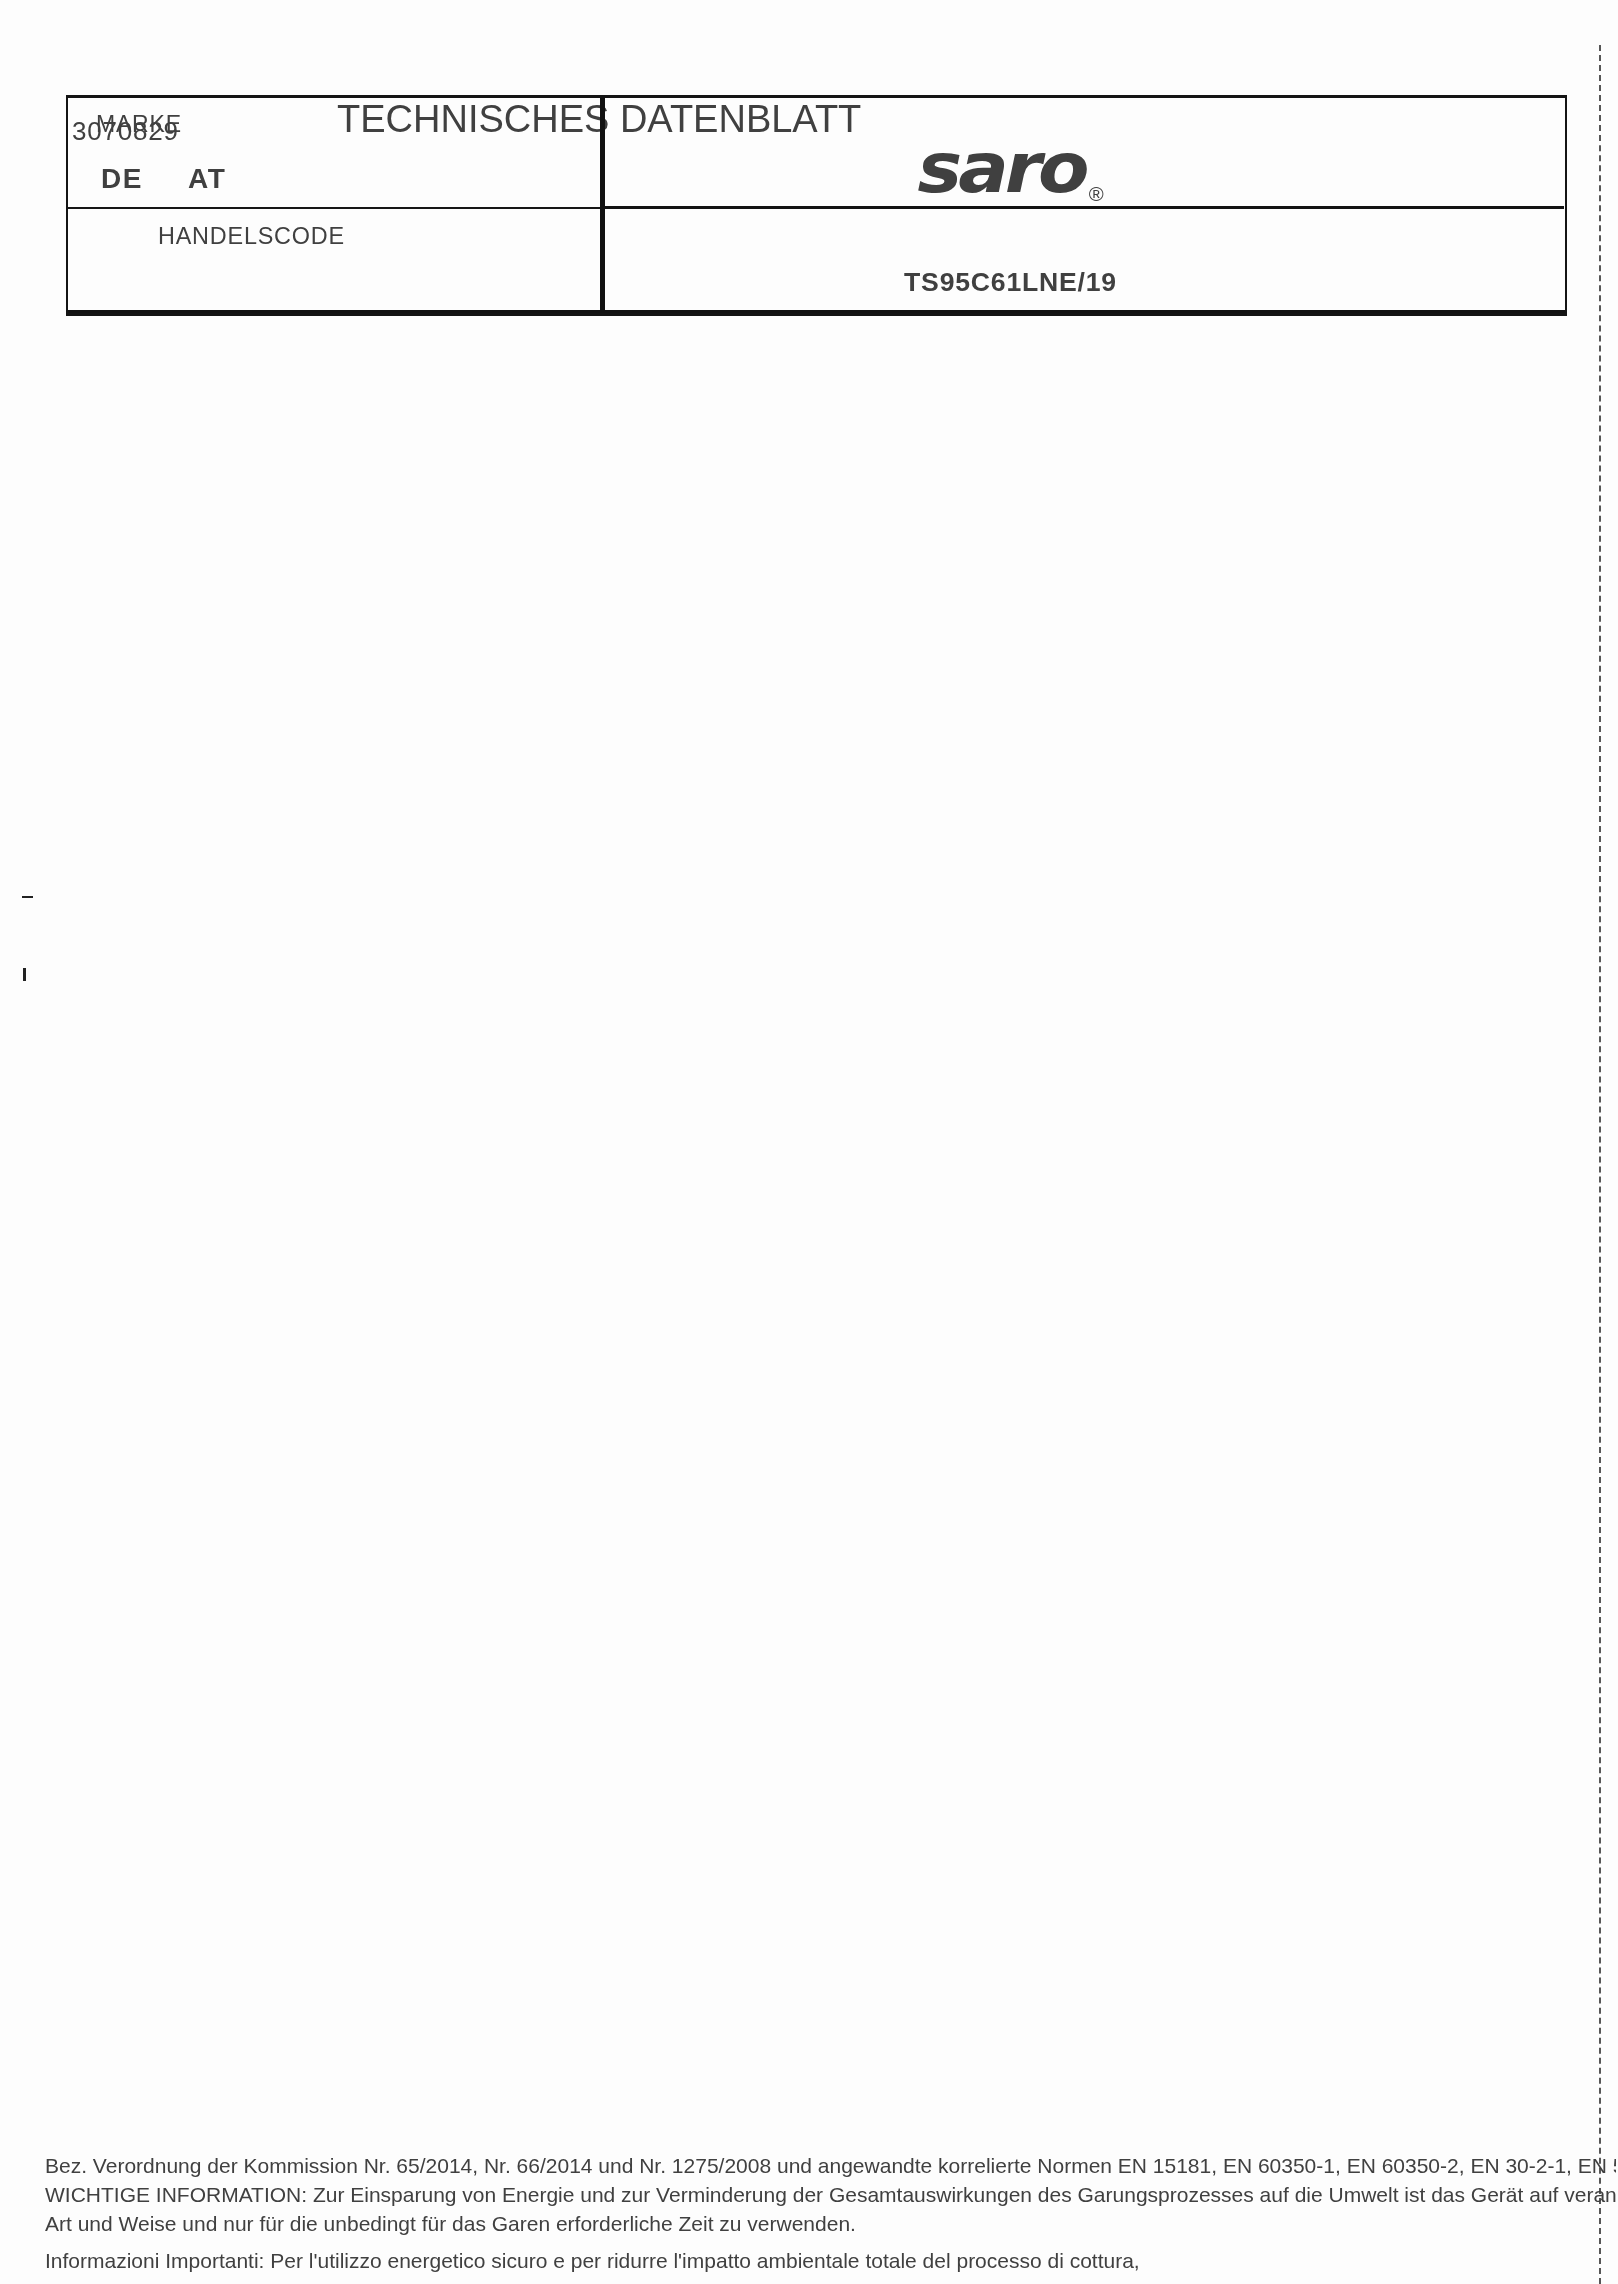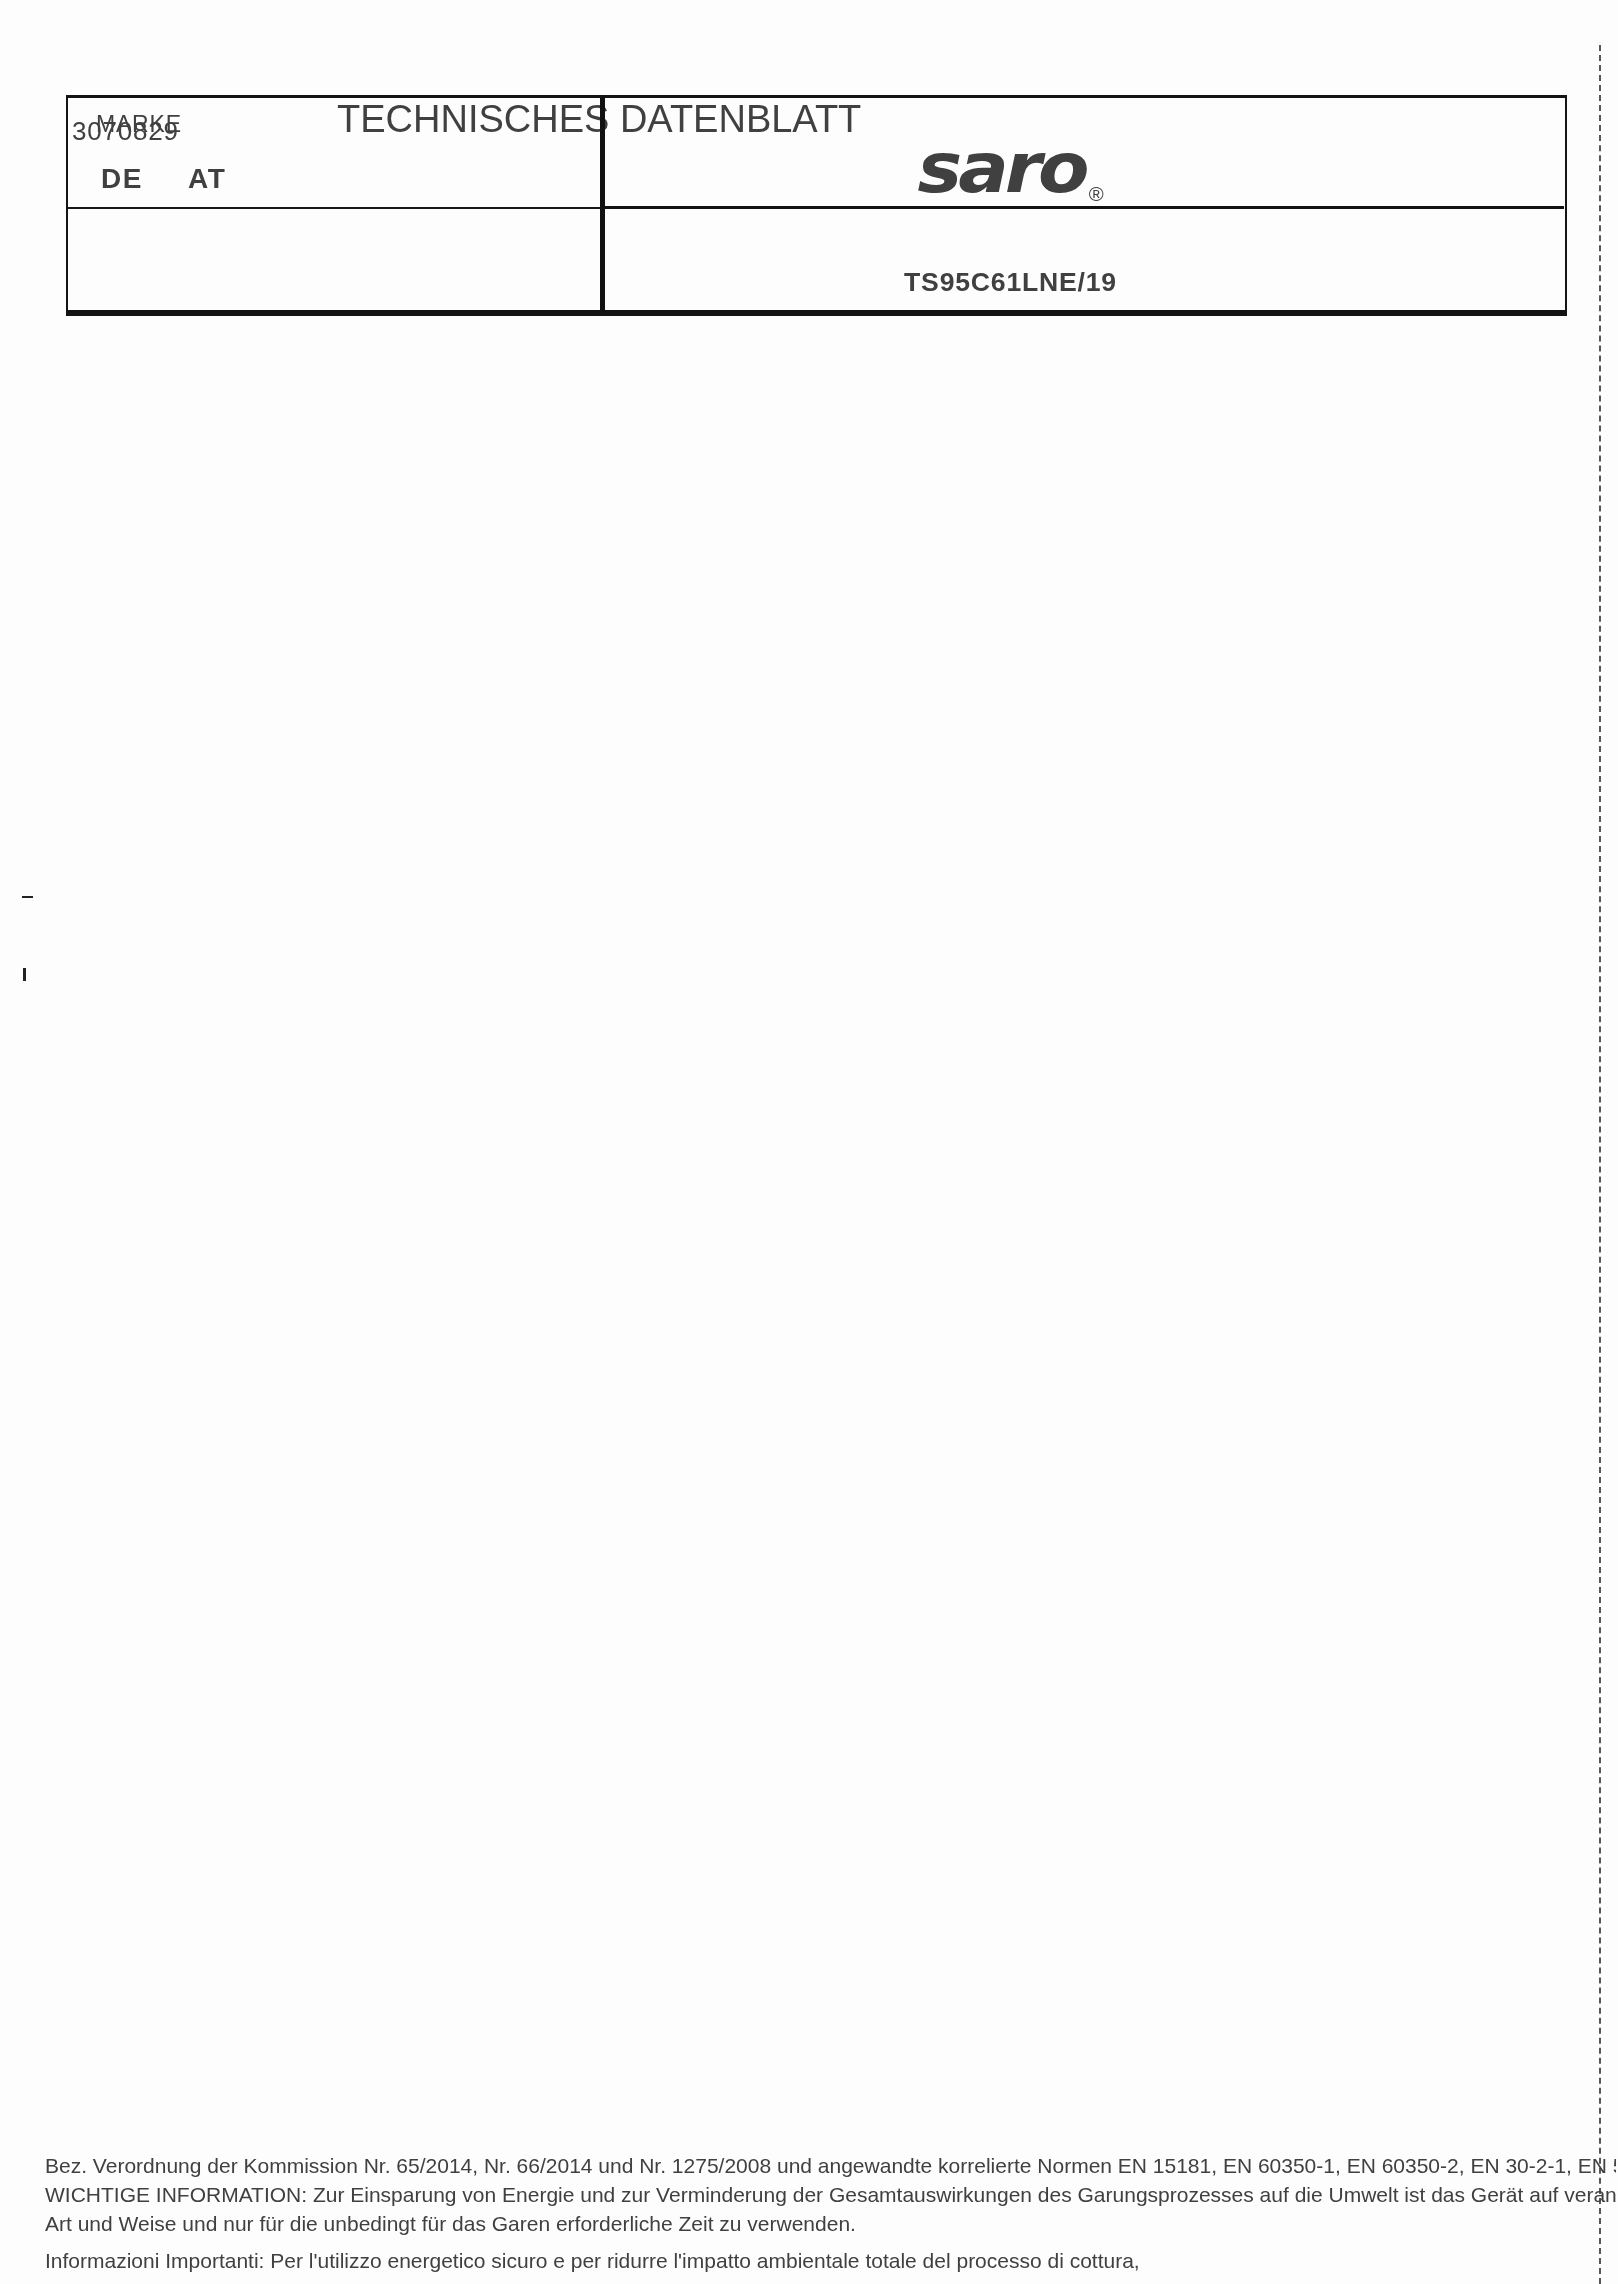--- a/index.html
+++ b/index.html
@@ -48,20 +48,21 @@
   <div class="page-title">TECHNISCHES DATENBLATT</div>
 
   <div class="tbl">
     <div class="thead">
       <div class="thead-left">
         <div class="cell hcell-marke">MARKE</div>
         <div class="cell hcell-lang">
           <span>DE</span>
           <span>AT</span>
         </div>
+        <div class="cell hcell-code">HANDELSCODE</div>
       </div>
       <div class="thead-right">
         <div class="cell logo-cell">
           <span class="logo-wrap">
             <span class="logo-text">saro</span>
             <span class="logo-reg">®</span>
           </span>
         </div>
         <div class="cell code-cell">
           <span>TS95C61LNE/19</span>

